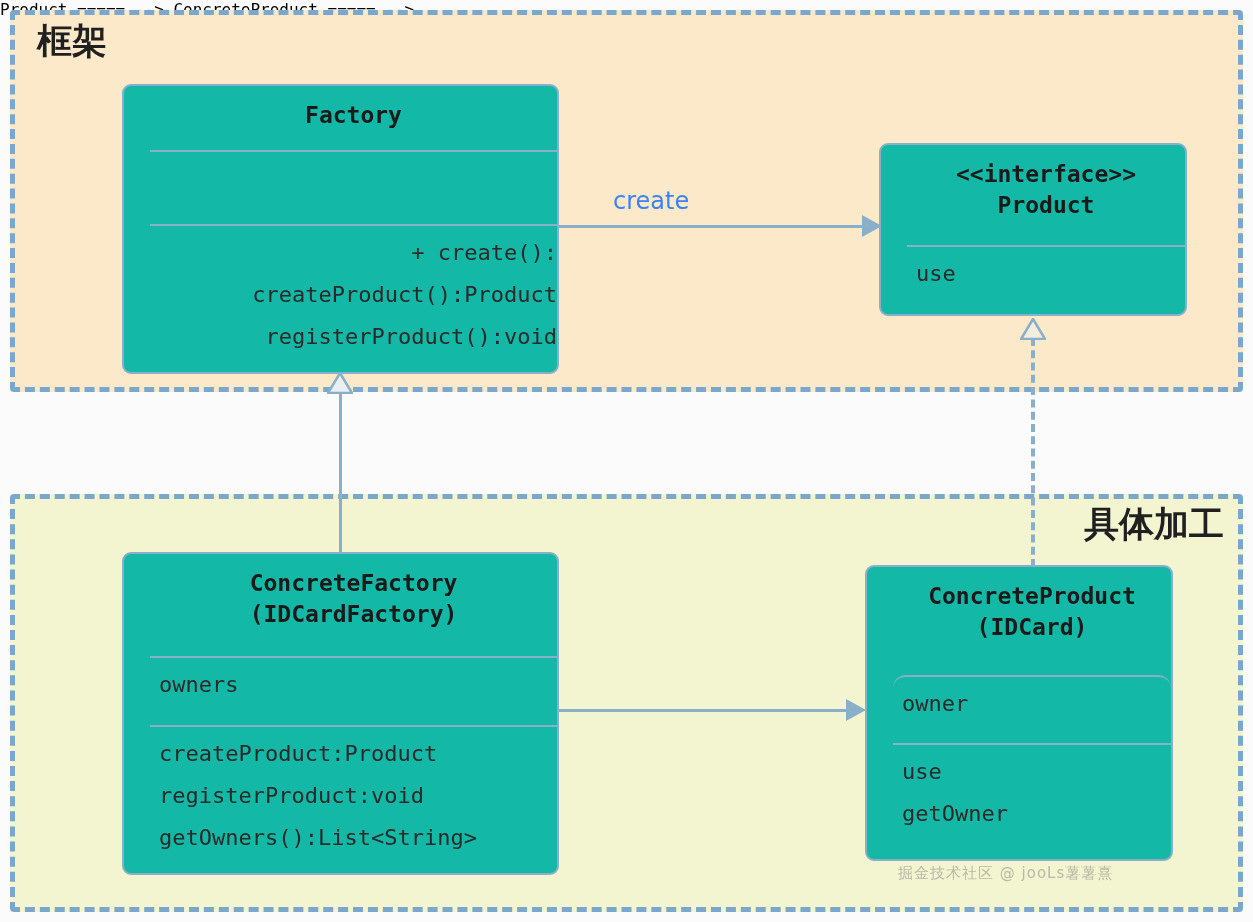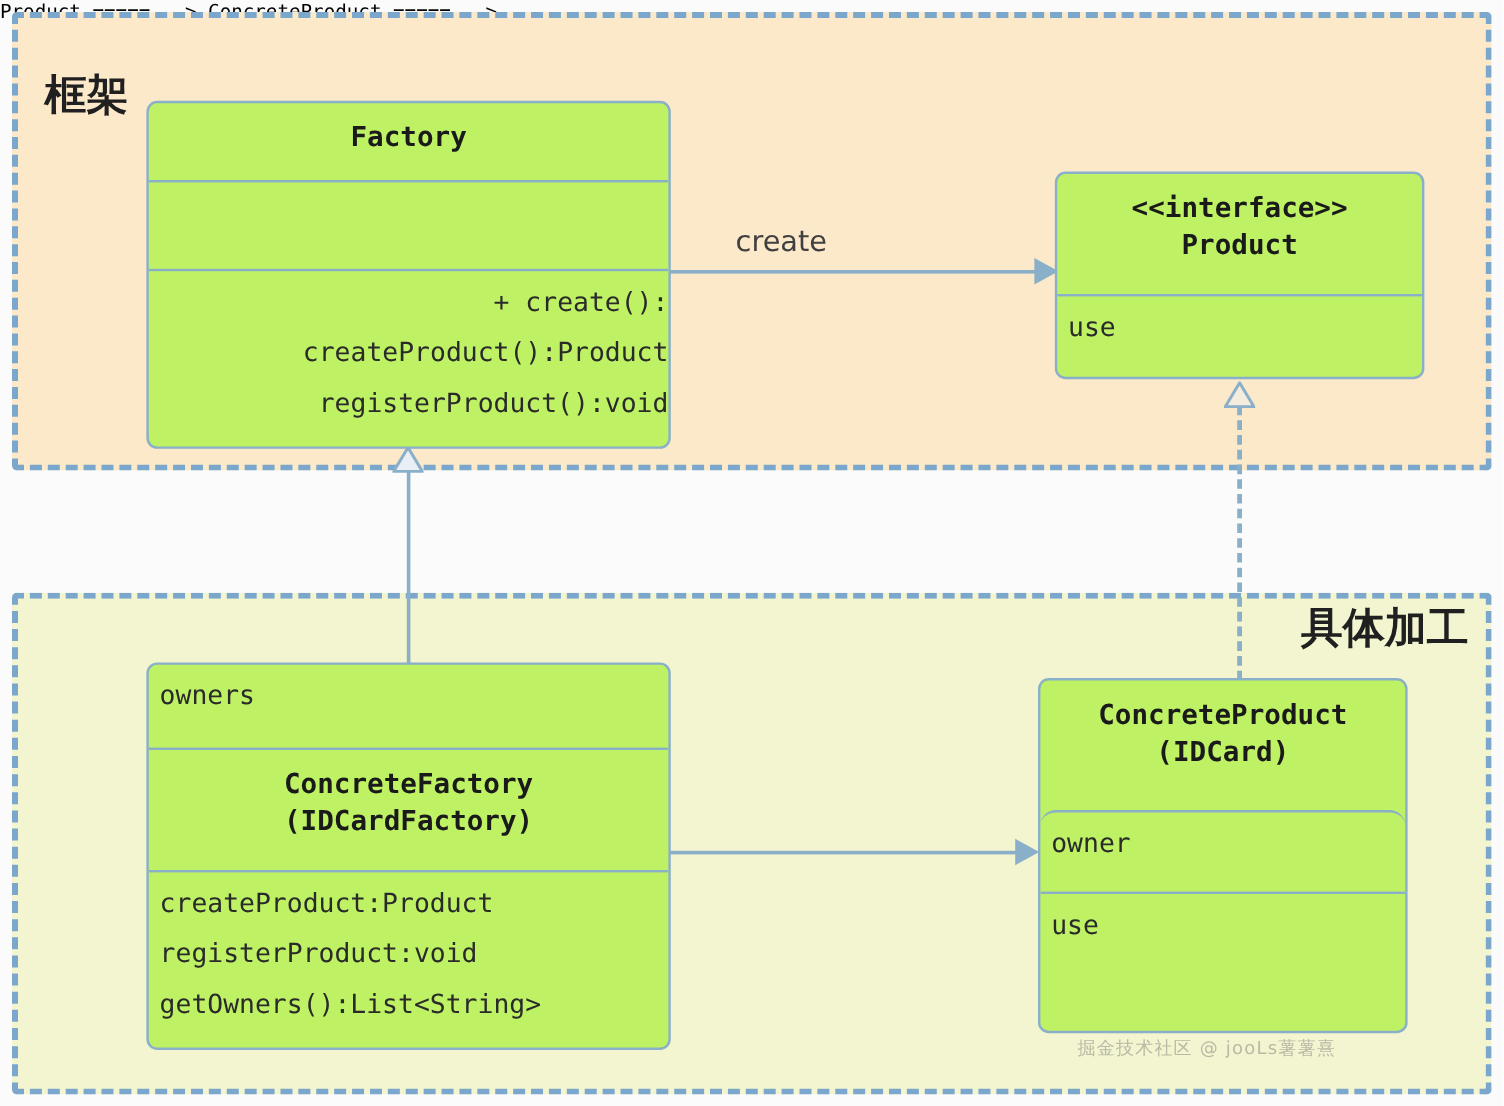--- a/index.html
+++ b/index.html
@@ -36,31 +36,32 @@
   .package-label {
     position: absolute;
     font-family: "DejaVu Sans", sans-serif;
     font-weight: bold;
     font-size: 35px;
     line-height: 38px;
     color: #202020;
     letter-spacing: 0px;
     white-space: nowrap;
   }
-  #label-framework { left: 37px;  top: 22px; margin-top: 39px; }
+  #label-framework { left: 37px;  top: 22px; }
   #label-concrete  { left: 1084px; top: 505px; }
 
   
   .uml-class {
     position: absolute;
     box-sizing: border-box;
-    background: #bef264;
+    background: #14b8a6;
     border: 2px solid #8aafc9;
     border-radius: 9px;
     overflow: hidden;
+    padding-left: 26px;
   }
   .uml-compartment {
     box-sizing: border-box;
     position: relative;
   }
   .uml-compartment + .uml-compartment {
     border-top: 2px solid #8aafc9;
   }
   .uml-title {
     text-align: center;
@@ -128,21 +129,21 @@
     position: absolute;
     width: 26px; height: 20px;
   }
   .tri-up-outline svg { display: block; }
 
   
   .edge-label {
     position: absolute;
     font-family: "DejaVu Sans", sans-serif;
     font-size: 24px;
-    color: #404040;
+    color: #3b82f6;
     white-space: nowrap;
   }
 
   
   #watermark {
     position: absolute;
     left: 898px;
     top: 864px;
     font-family: "DejaVu Sans", sans-serif;
     font-size: 15px;
@@ -204,40 +205,41 @@
   <div class="uml-class" id="class-product">
     <div class="uml-compartment c1 uml-title">&lt;&lt;interface&gt;&gt;
 Product</div>
     <div class="uml-compartment c2 uml-members">
       <div class="member">use</div>
     </div>
   </div>
 
   
   <div class="uml-class" id="class-concrete-factory">
+    <div class="uml-compartment c1 uml-title">ConcreteFactory
+(IDCardFactory)</div>
     <div class="uml-compartment c2 uml-members">
       <div class="member">owners</div>
     </div>
-    <div class="uml-compartment c1 uml-title">ConcreteFactory
-(IDCardFactory)</div>
     <div class="uml-compartment c3 uml-members">
       <div class="member">createProduct:Product</div>
       <div class="member">registerProduct:void</div>
       <div class="member">getOwners():List&lt;String&gt;</div>
     </div>
   </div>
 
   
   <div class="uml-class" id="class-concrete-product">
     <div class="uml-compartment c1 uml-title">ConcreteProduct
 (IDCard)</div>
     <div class="uml-compartment c2 uml-members">
       <div class="member">owner</div>
     </div>
     <div class="uml-compartment c3 uml-members">
       <div class="member">use</div>
+      <div class="member">getOwner</div>
     </div>
   </div>
 
   
   <div id="watermark">掘金技术社区 @ jooLs薯薯熹</div>
 
 </div>
 
 </body></html>

